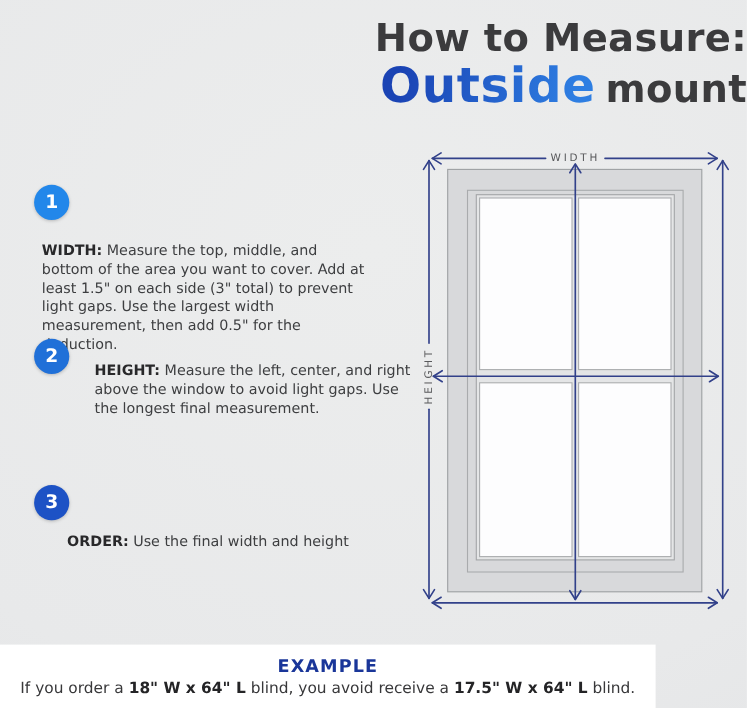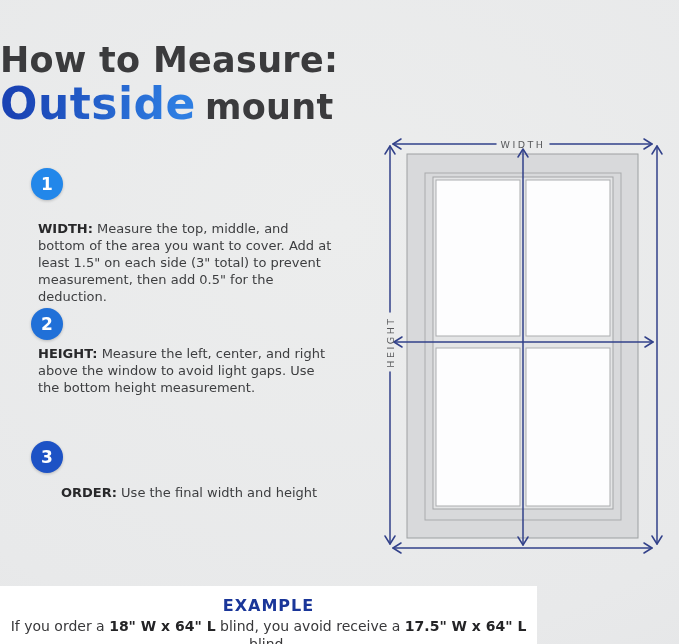--- a/index.html
+++ b/index.html
@@ -2,48 +2,48 @@
 <html><head>
 <meta charset="utf-8">
 <style>
   html,body{margin:0;padding:0;}
   body{width:679px;height:644px;font-family:"DejaVu Sans",sans-serif;}
   .page{
     position:relative;width:679px;height:644px;overflow:hidden;
     background:radial-gradient(140% 120% at 50% 35%, #eceded 0%, #e8e9ea 55%, #e0e1e3 100%);
   }
   
-  .title{position:absolute;top:40px;left:0;width:679px;text-align:left;}
+  .title{position:absolute;top:15px;left:0;width:679px;text-align:right;}
   .title-line1{font-size:35px;line-height:40px;font-weight:bold;color:#3b3b3d;letter-spacing:.3px;}
   .title-line2{line-height:48px;margin-top:0;}
   .title-highlight{
     font-size:44px;font-weight:bold;letter-spacing:.5px;
     -webkit-background-clip:text;background-clip:text;color:transparent;
   }
   .title-rest{font-size:35px;font-weight:bold;color:#3b3b3d;margin-left:9px;letter-spacing:.3px;}
   
   .step-badge{
     position:absolute;left:31px;width:32px;height:32px;border-radius:50%;
     display:flex;align-items:center;justify-content:center;
     color:#ffffff;font-size:17px;font-weight:bold;
     box-shadow:0 1px 3px rgba(0,0,0,.22);
   }
   .step-text{position:absolute;left:38px;width:352px;font-family:"DejaVu Sans",sans-serif;
     font-size:13px;line-height:17px;color:#3d3e40;}
   .step-text .line{display:block;white-space:nowrap;}
   .step-text strong{color:#28282a;font-weight:bold;}
   #step1-badge{top:168px;} #step1-text{top:220px;}
-  #step2-badge{top:308px;} #step2-text{top:345px;}
+  #step2-badge{top:308px;} #step2-text{top:329px;margin-left:48px;}
   #step3-badge{top:441px;} #step3-text{top:484px;margin-left:23px;}
   
   .diagram{position:absolute;left:373px;top:120px;width:302px;height:450px;}
   .diagram text{font-family:"DejaVu Sans",sans-serif;font-size:9.5px;letter-spacing:2.5px;font-weight:normal;}
   
   .example-band{
-    position:absolute;left:0;top:586px;width:537px;height:58px;background:#ffffff;
+    position:absolute;left:0;top:586px;width:596px;height:58px;background:#ffffff;
     text-align:center;
   }
   .example-heading{margin-top:10px;font-size:16px;font-weight:bold;letter-spacing:1px;line-height:19px;}
   .example-sentence{margin-top:2px;font-size:14px;line-height:18px;color:#38383a;}
   .example-sentence b{color:#242426;}
 </style>
 </head>
 <body>
 
 <div class="page">
@@ -53,29 +53,30 @@
     <div class="title-line2">
       <span class="title-highlight" style="background-image: linear-gradient(100deg, rgb(26, 67, 180) 10%, rgb(46, 126, 226) 90%);">Outside</span><span class="title-rest">mount</span>
     </div>
   </div>
 
   <div id="step1-badge" class="step-badge" style="background-color: rgb(34, 135, 234);">1</div>
   <div id="step1-text" class="step-text">
     <span class="line"><strong>WIDTH:</strong> <span>Measure the top, middle, and</span></span>
     <span class="line">bottom of the area you want to cover. Add at</span>
     <span class="line">least 1.5" on each side (3" total) to prevent</span>
+    <span class="line">light gaps. Use the largest width</span>
     <span class="line">measurement, then add 0.5" for the</span>
     <span class="line">deduction.</span>
   </div>
 
   <div id="step2-badge" class="step-badge" style="background-color: rgb(32, 112, 216);">2</div>
   <div id="step2-text" class="step-text">
     <span class="line"><strong>HEIGHT:</strong> <span>Measure the left, center, and right</span></span>
     <span class="line">above the window to avoid light gaps. Use</span>
-    <span class="line">the bottom height measurement.</span>
+    <span class="line">the longest final measurement.</span>
   </div>
 
   <div id="step3-badge" class="step-badge" style="background-color: rgb(29, 82, 197);">3</div>
   <div id="step3-text" class="step-text">
     <span class="line"><strong>ORDER:</strong> <span>Use the final width and height</span></span>
   </div>
 
   <svg class="diagram" viewBox="0 0 302 450" style="color: rgb(50, 65, 138);">
 
     <g>

